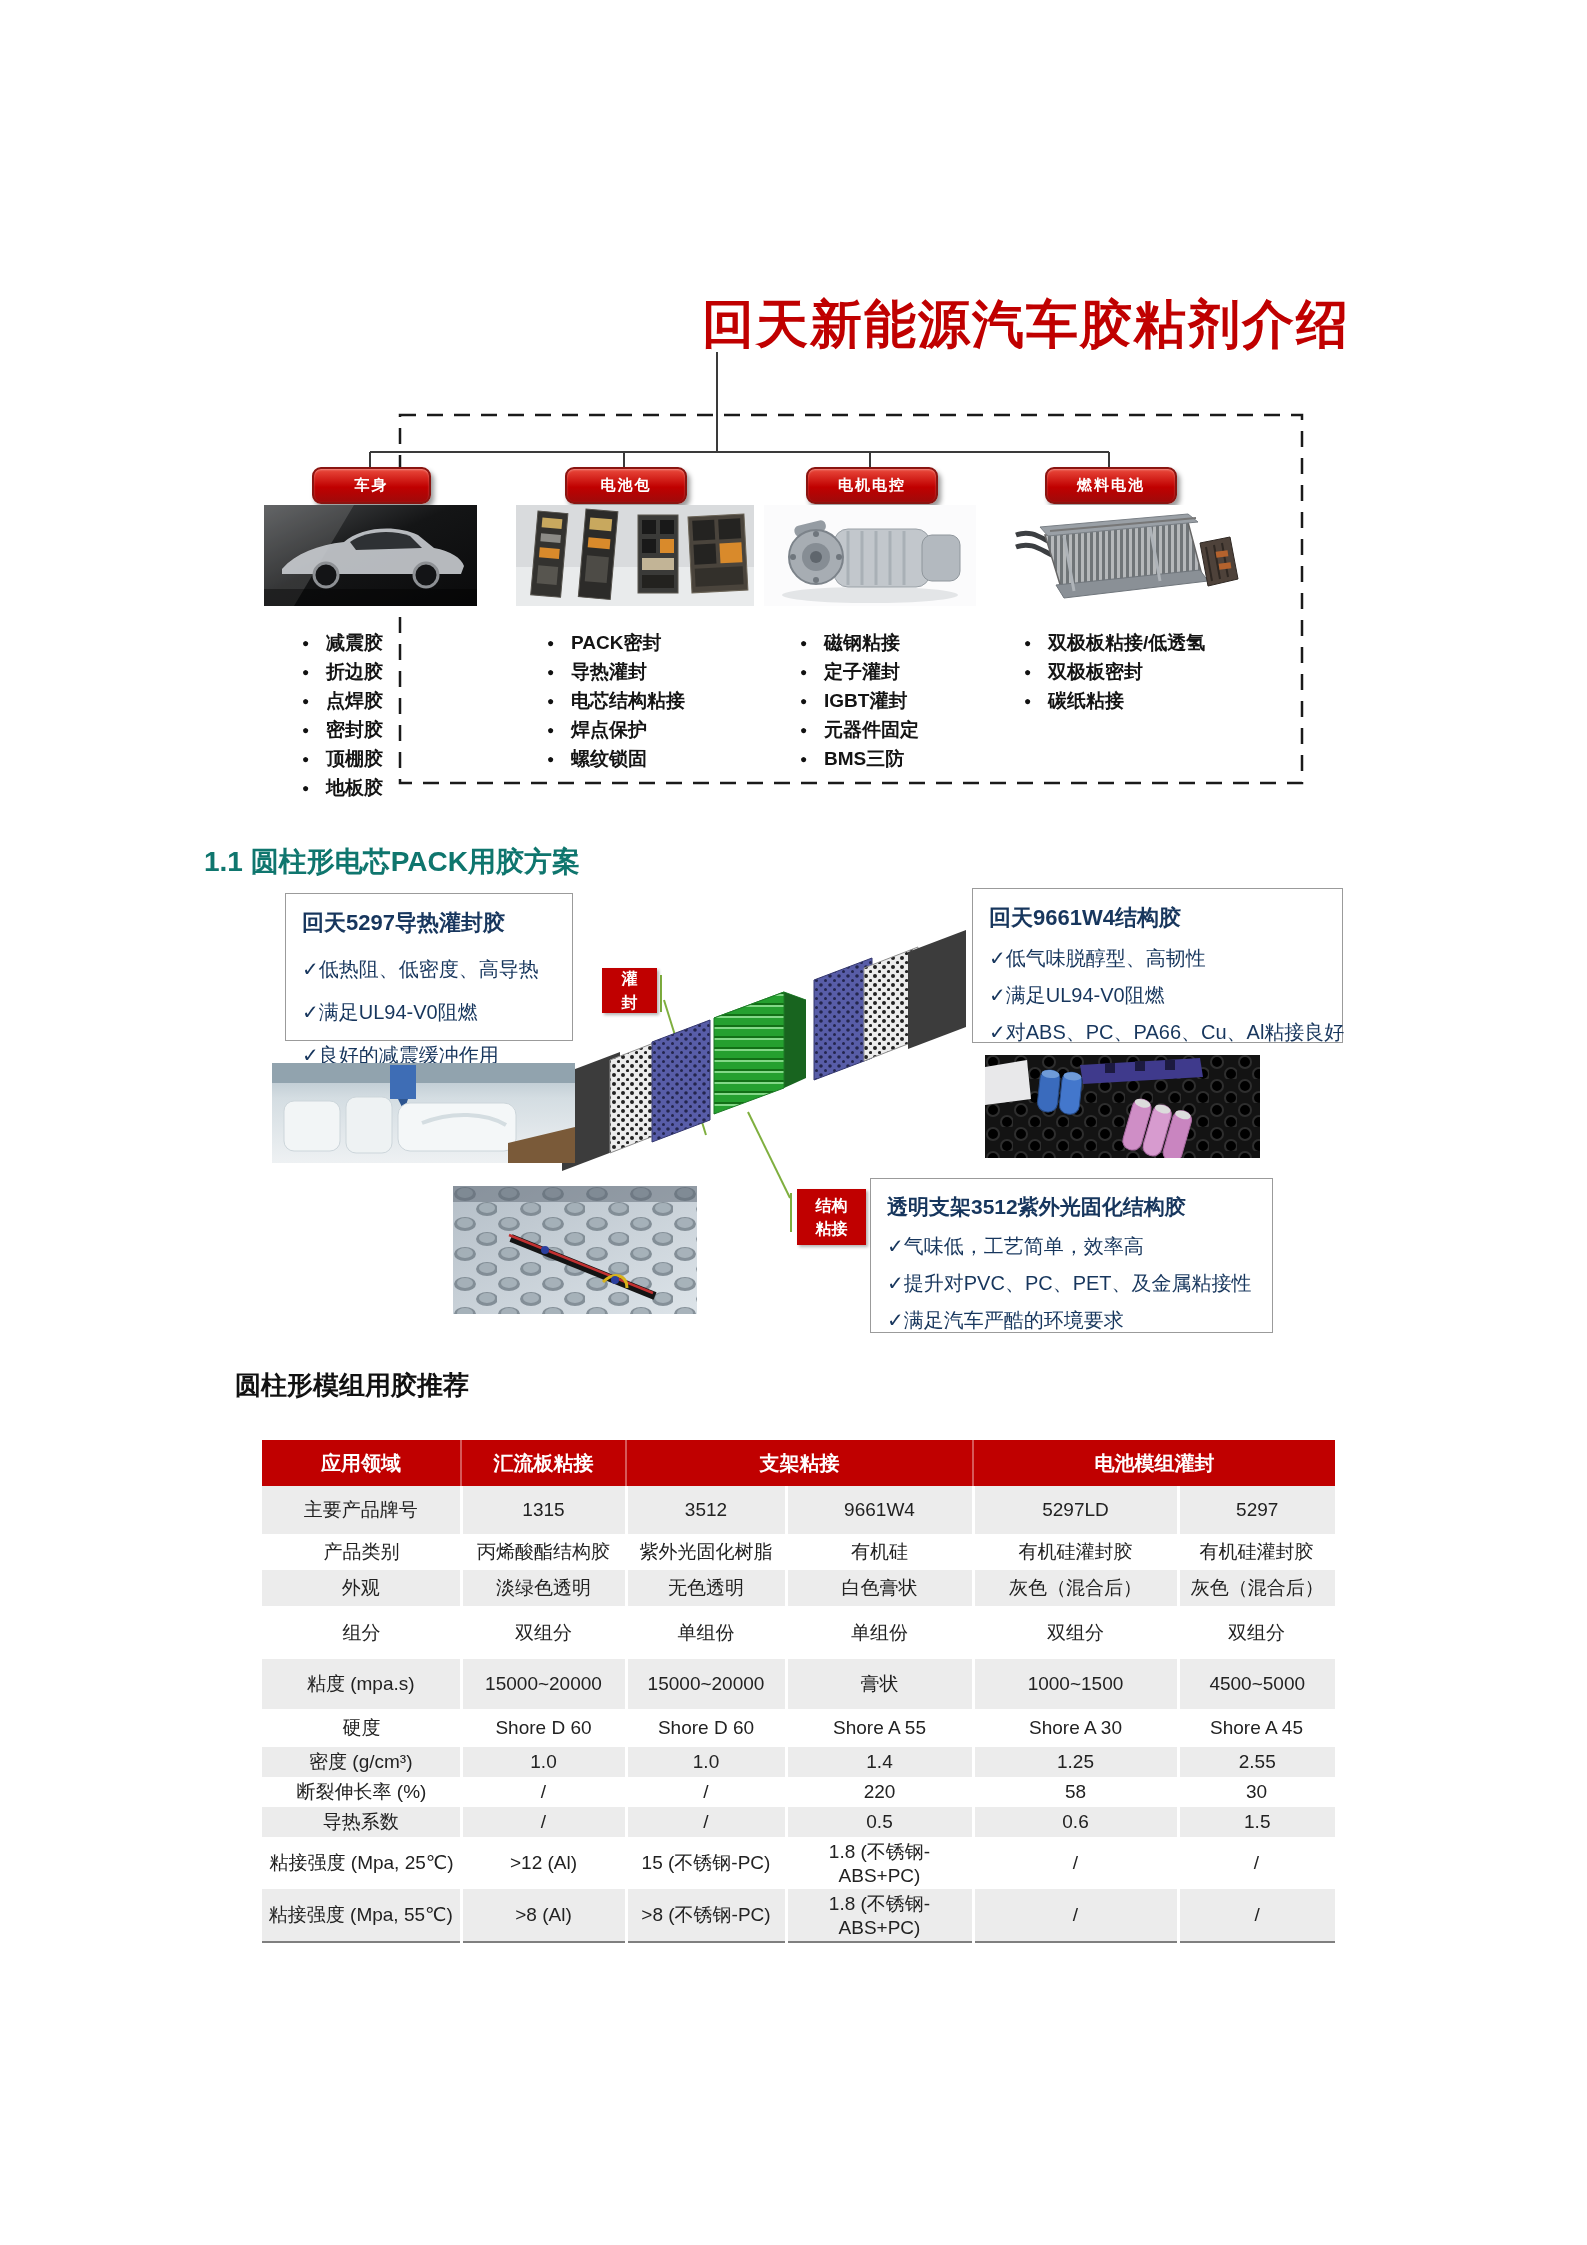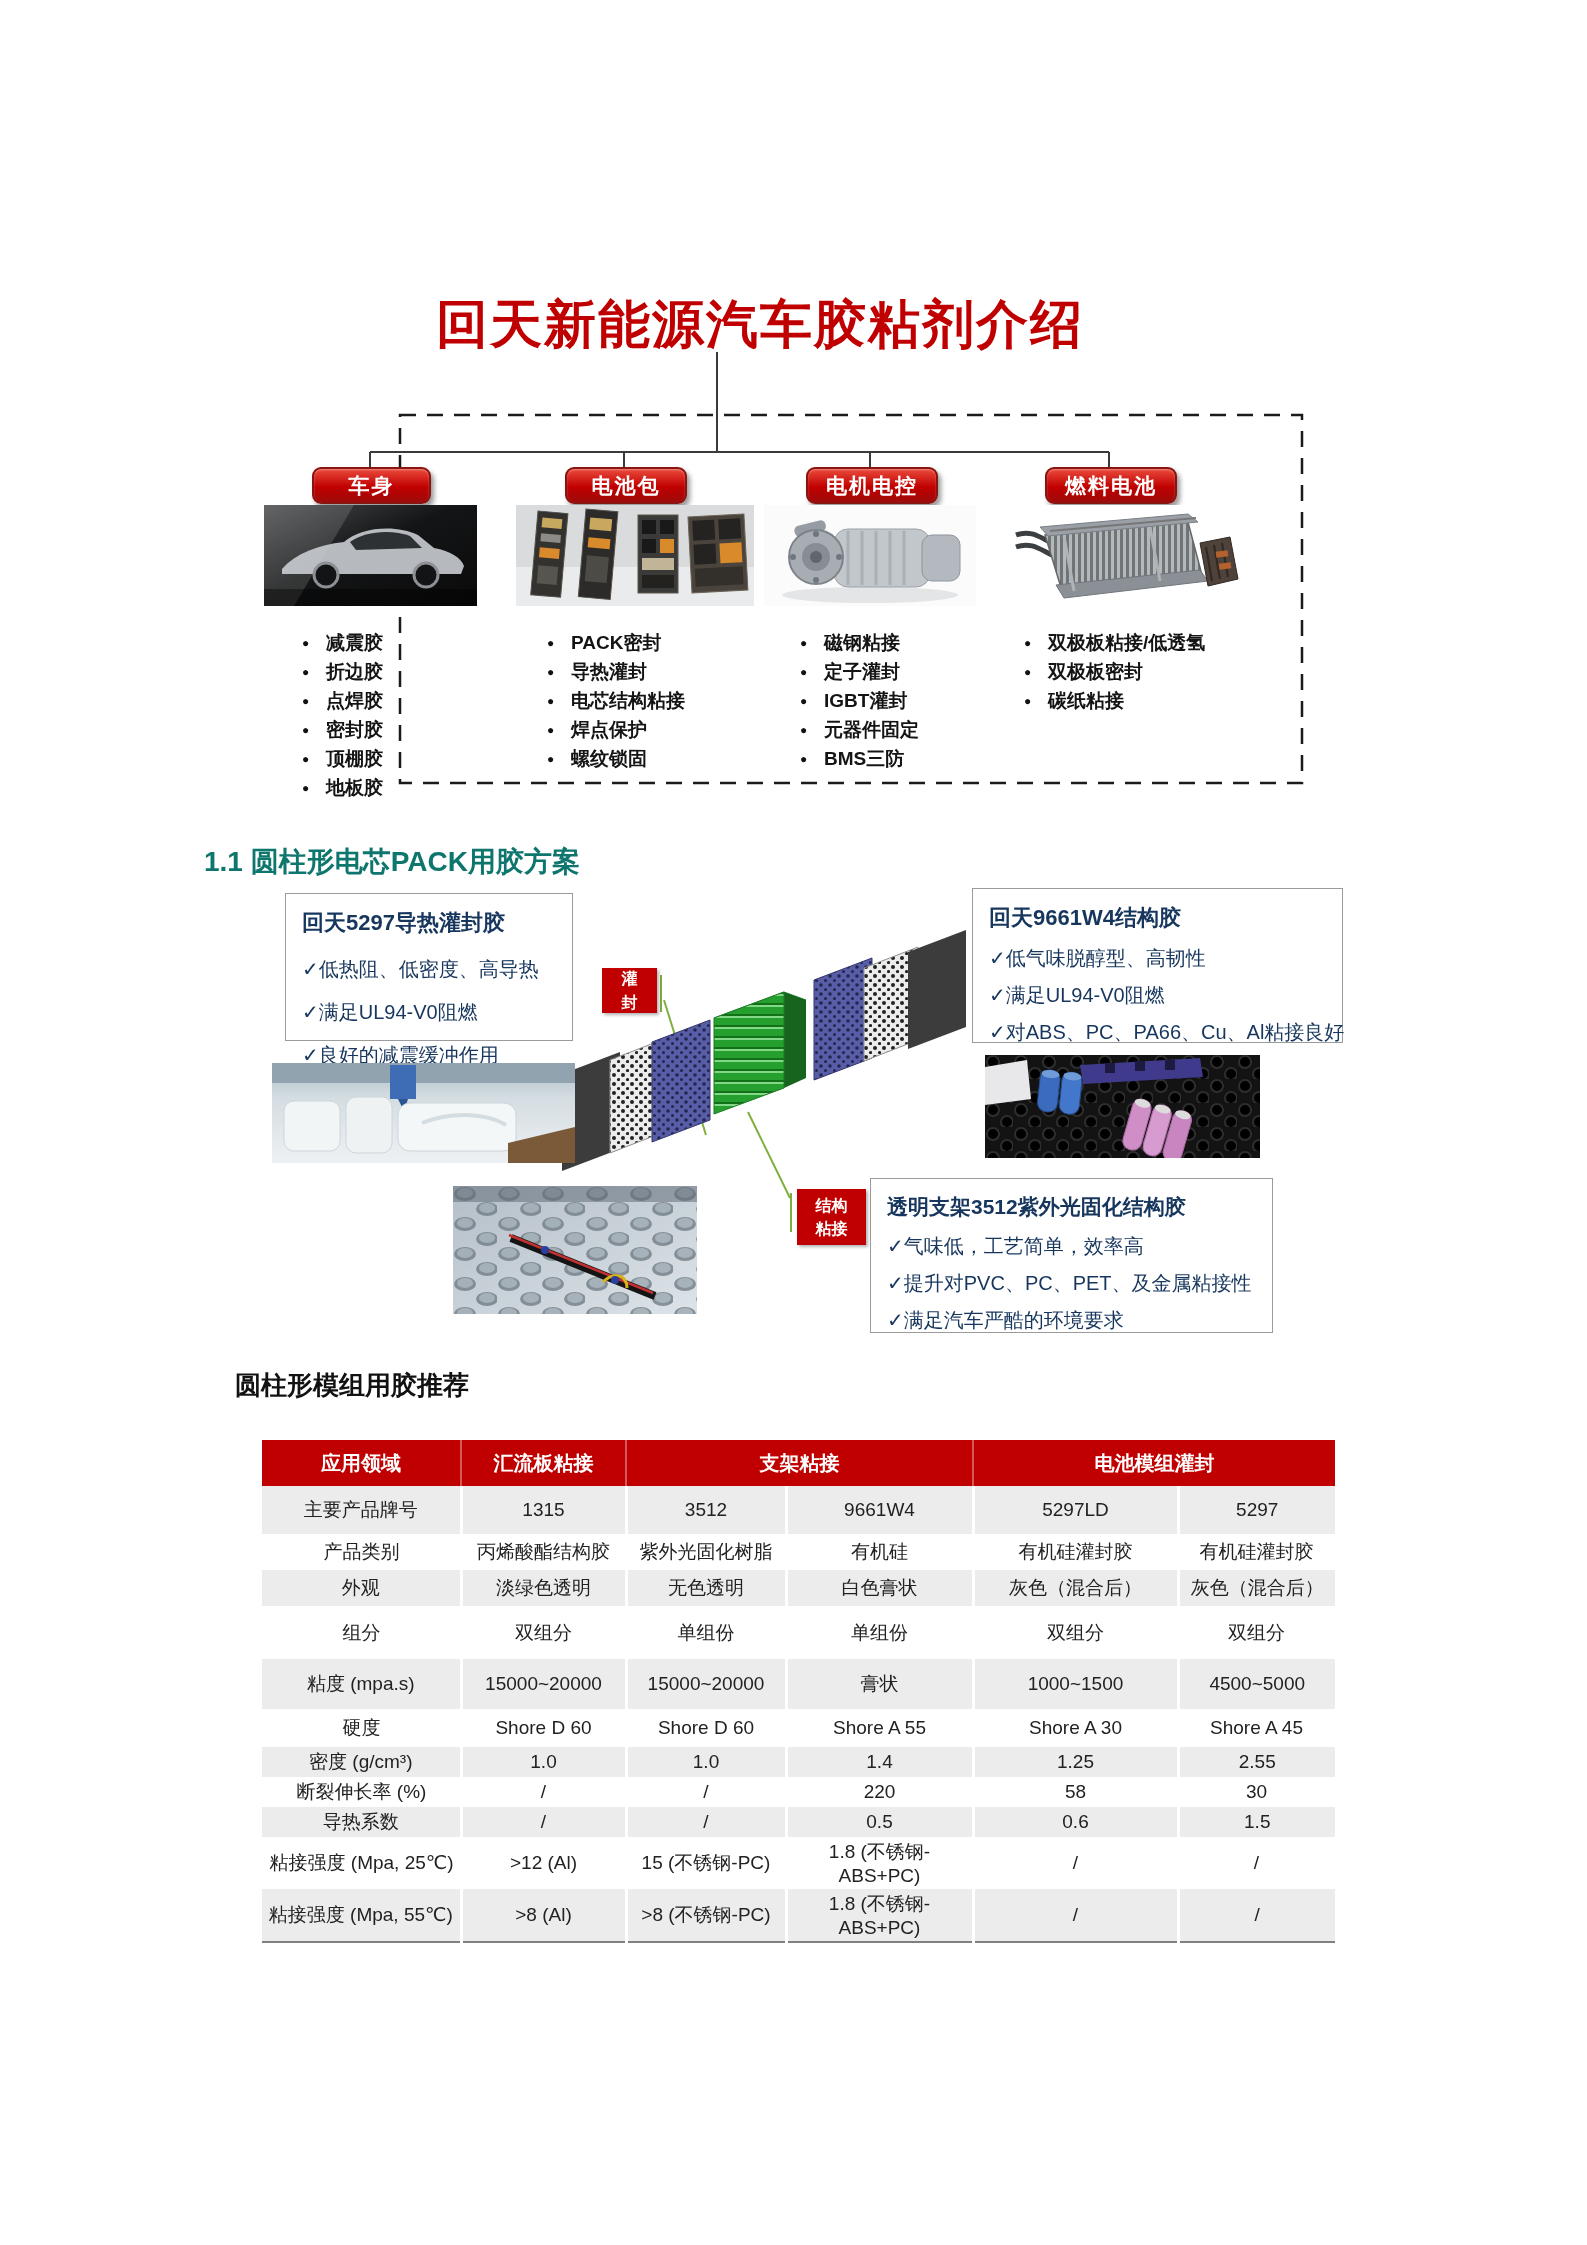--- a/index.html
+++ b/index.html
@@ -3,32 +3,32 @@
 <meta charset="utf-8">
 <style>
   html,body{margin:0;padding:0;background:#fff;}
   .page{
     position:relative;width:1587px;height:2245px;background:#ffffff;
     font-family:"Liberation Sans","DejaVu Sans",sans-serif;overflow:hidden;
   }
   .abs{position:absolute;}
   
   .main-title{
-    left:170px;top:290px;width:1180px;text-align:center;
+    left:170px;top:290px;width:1180px;text-align:right;
     font-size:52px;font-weight:bold;color:#C00000;letter-spacing:2px;
   }
   
   .overlay{left:0;top:0;width:1587px;height:2245px;pointer-events:none;}
   
   .cat-box{
     height:33px;display:flex;align-items:center;justify-content:center;
     background:linear-gradient(180deg,#ea4a3c 0%,#c00000 55%,#9f0a0a 100%);
     border:2px solid #8a1410;border-radius:9px;
     box-shadow:3px 4px 5px rgba(0,0,0,.40), inset 0 1px 2px rgba(255,255,255,.35);
-    color:#fff;font-size:21px;font-weight:bold;letter-spacing:2px;
+    color:#fff;font-size:15px;font-weight:bold;letter-spacing:2px;
   }
   
   ul.bullets{list-style:none;margin:0;padding:0;}
   ul.bullets li{
     position:relative;padding-left:26px;font-size:19px;font-weight:600;
     color:#141414;line-height:29px;white-space:nowrap;
   }
   ul.bullets li::before{content:"●";position:absolute;left:2px;top:1px;font-size:12px;color:#111;}
   
   .section-heading{left:204px;top:843px;font-size:28px;font-weight:bold;color:#0f766e;}

